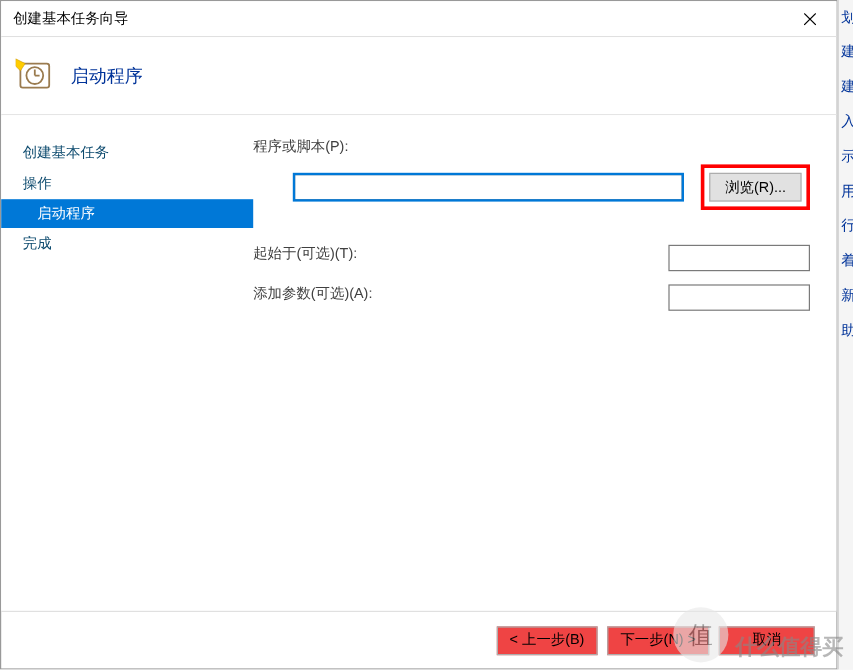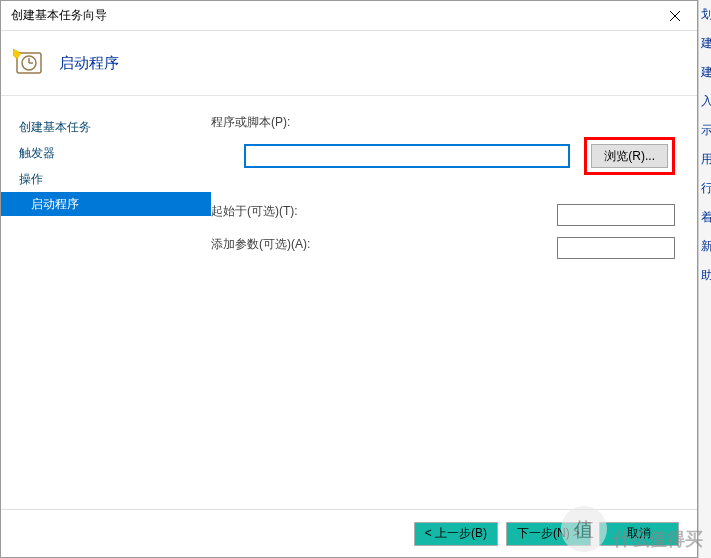--- a/index.html
+++ b/index.html
@@ -138,21 +138,21 @@
       justify-content: flex-end;
       align-items: center;
       padding: 0 18px;
       gap: 8px;
       border-top: 1px solid #e0e0e0;
     }
     .footer-btn {
       height: 24px;
       min-width: 80px;
       padding: 0 10px;
-      background: #14b8a6;
+      background: #ef4444;
       border: 1px solid #adadad;
       font-size: 12px;
       cursor: pointer;
     }
     
     .right-panel {
       position: absolute;
       left: 698px;
       top: 0;
       width: 13px;
@@ -212,23 +212,23 @@
         <polygon points="0,2 8,6 4,12 0,8" fill="#ffcc00" stroke="#cc9900" stroke-width="0.5"></polygon>
       </svg>
     </div>
     <div class="header-title">启动程序</div>
   </div>
 
   <div class="content">
 
     <div class="sidebar">
       <div class="sidebar-item">创建基本任务</div>
-      <div class="sidebar-item">触发器</div>
       <div class="sidebar-item">操作</div>
       <div class="sidebar-sub selected">启动程序</div>
+      <div class="sidebar-item">完成</div>
     </div>
 
     <div class="main">
 
       <div class="program-group">
         <div class="form-label">程序或脚本(P):</div>
         <div class="program-input-row">
           <input type="text" class="text-input program-input focused" value="" style="">
           <span class="highlight-box">
             <button class="browse-btn">浏览(R)...</button>

